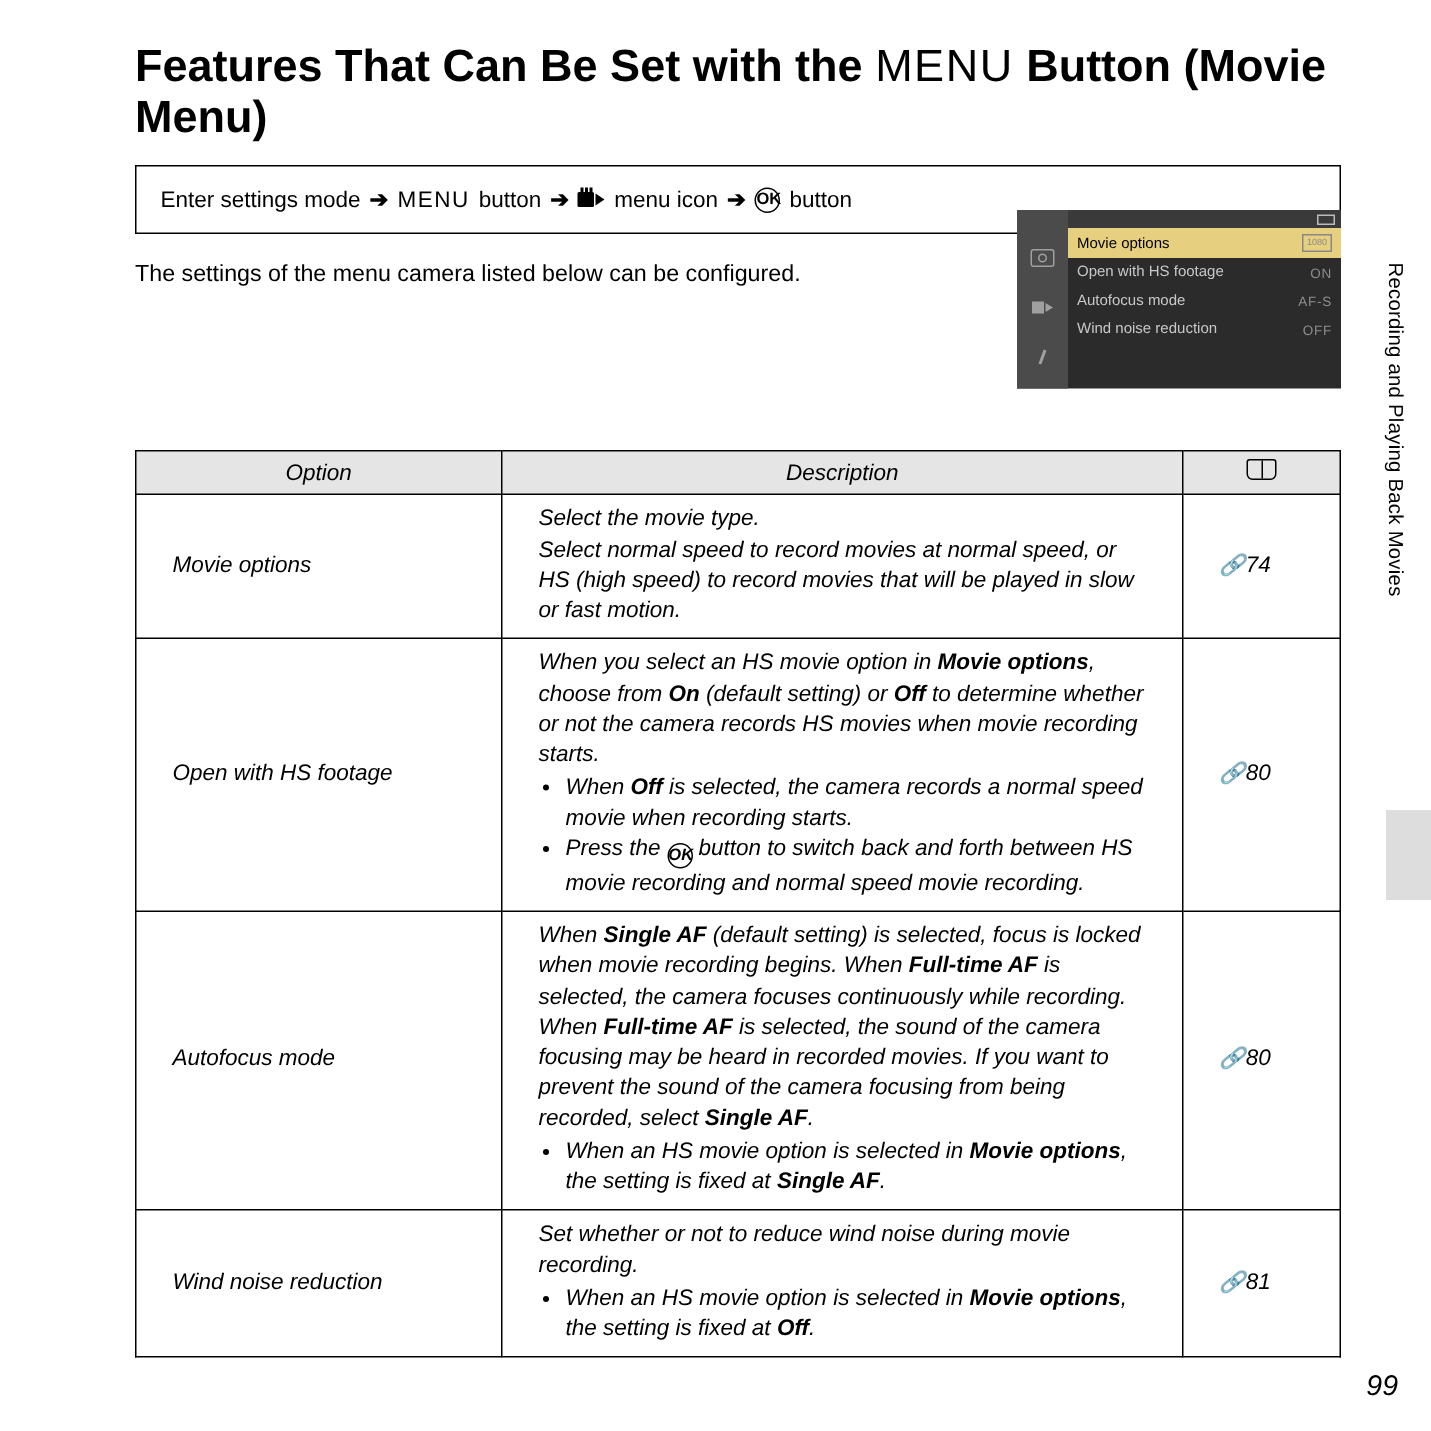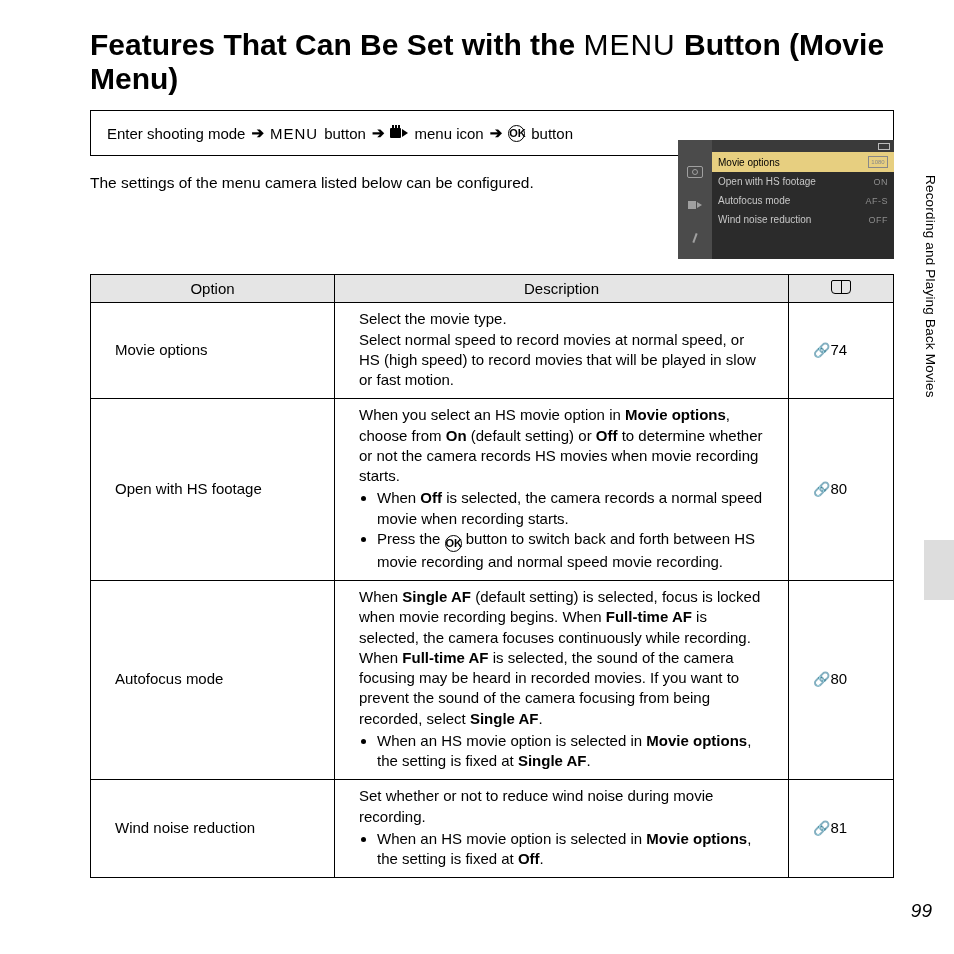--- a/index.html
+++ b/index.html
@@ -98,22 +98,23 @@
   .screen-row .val {
     font-size: 9px;
     letter-spacing: 0.5px;
     color: #8d8d8d;
   }
   .screen-pad { height: 30px; }
 
   table.options {
     width: 100%;
     border-collapse: collapse;
-    margin-top: 80px;
+    margin-top: 106px;
     font-size: 15px;
+    font-style: italic;
   }
   table.options th {
     background: #e5e5e5;
     font-weight: 400;
     border: 1px solid #000;
     padding: 5px 8px;
     text-align: center;
   }
   table.options td {
     border: 1px solid #000;
@@ -154,21 +155,21 @@
     position: absolute;
     right: 0;
     top: 540px;
     width: 30px;
     height: 60px;
     background: #ddd;
   }
   .page-num {
     position: absolute;
     right: 22px;
-    bottom: 32px;
+    bottom: 18px;
     font-style: italic;
     font-size: 19px;
   }
   .icon-cam-movie {
     display: inline-block;
     width: 18px; height: 12px;
     position: relative;
   }
   .icon-cam-movie::before {
     content: "";
@@ -260,21 +261,21 @@
 </style>
 </head>
 <body>
 
 <div class="page">
   <h1>
     <span>Features That Can Be Set with the </span><span class="menu-word">MENU</span><span> Button (Movie Menu)</span>
   </h1>
 
   <div class="nav-path">
-    <span>Enter shooting mode</span>
+    <span>Enter settings mode</span>
     <span class="arrow">➔</span>
     <span class="menu-word">MENU</span>
       <span> button</span>
     <span class="arrow">➔</span>
     <span class="icon-cam-movie">
         <span class="tick"></span>
       </span>
     <span> menu icon</span>
     <span class="arrow">➔</span>
     <span class="icon-ok">OK</span>

